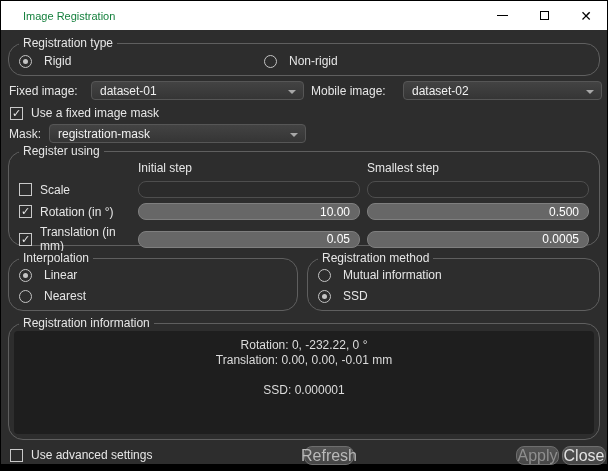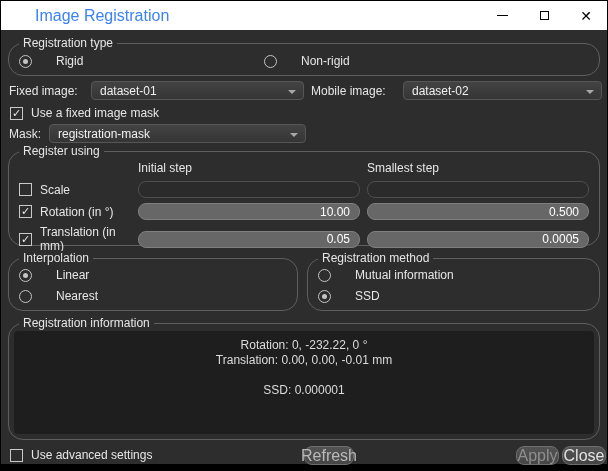--- a/index.html
+++ b/index.html
@@ -9,21 +9,21 @@
   .window {
     position:relative; width:608px; height:471px;
     background:#000; overflow:hidden;
   }
   
   .titlebar {
     position:absolute; top:1px; left:1px; right:1px; height:29px;
     background:#ffffff; display:flex; align-items:center;
   }
   .titlebar .title {
-    color:#3b82f6; font-size:16px; padding-left:34px; flex:1;
+    color:#15803d; font-size:11px; padding-left:22px; flex:1;
   }
   .win-btn {
     width:42px; height:29px; display:flex; align-items:center; justify-content:center;
     color:#000; font-size:13px; cursor:default;
   }
   .win-btn .min-glyph { display:block; width:11px; border-top:1px solid #000; }
   .win-btn .max-glyph { display:block; width:9px; height:9px; border:1px solid #000; }
   .win-btn .close-glyph { font-size:14px; line-height:1; }
 
   
@@ -34,21 +34,21 @@
 
   .group {
     position:absolute; border:1px solid #5f5f5f; border-radius:15px;
   }
   .group-legend {
     position:absolute; top:-8px; left:10px; background:#2d2d2d;
     padding:0 4px; font-size:12px; color:#e6e6e6; white-space:nowrap;
   }
 
   
-  .radio-row { display:flex; align-items:center; gap:24px; }
+  .radio-row { display:flex; align-items:center; gap:12px; }
   .radio {
     width:13px; height:13px; border-radius:50%;
     border:1.5px solid #c4c4c4; background:#2d2d2d;
     display:inline-flex; align-items:center; justify-content:center; flex:0 0 auto;
   }
   .radio.selected::after {
     content:""; width:5px; height:5px; border-radius:50%; background:#c4c4c4;
   }
 
   

